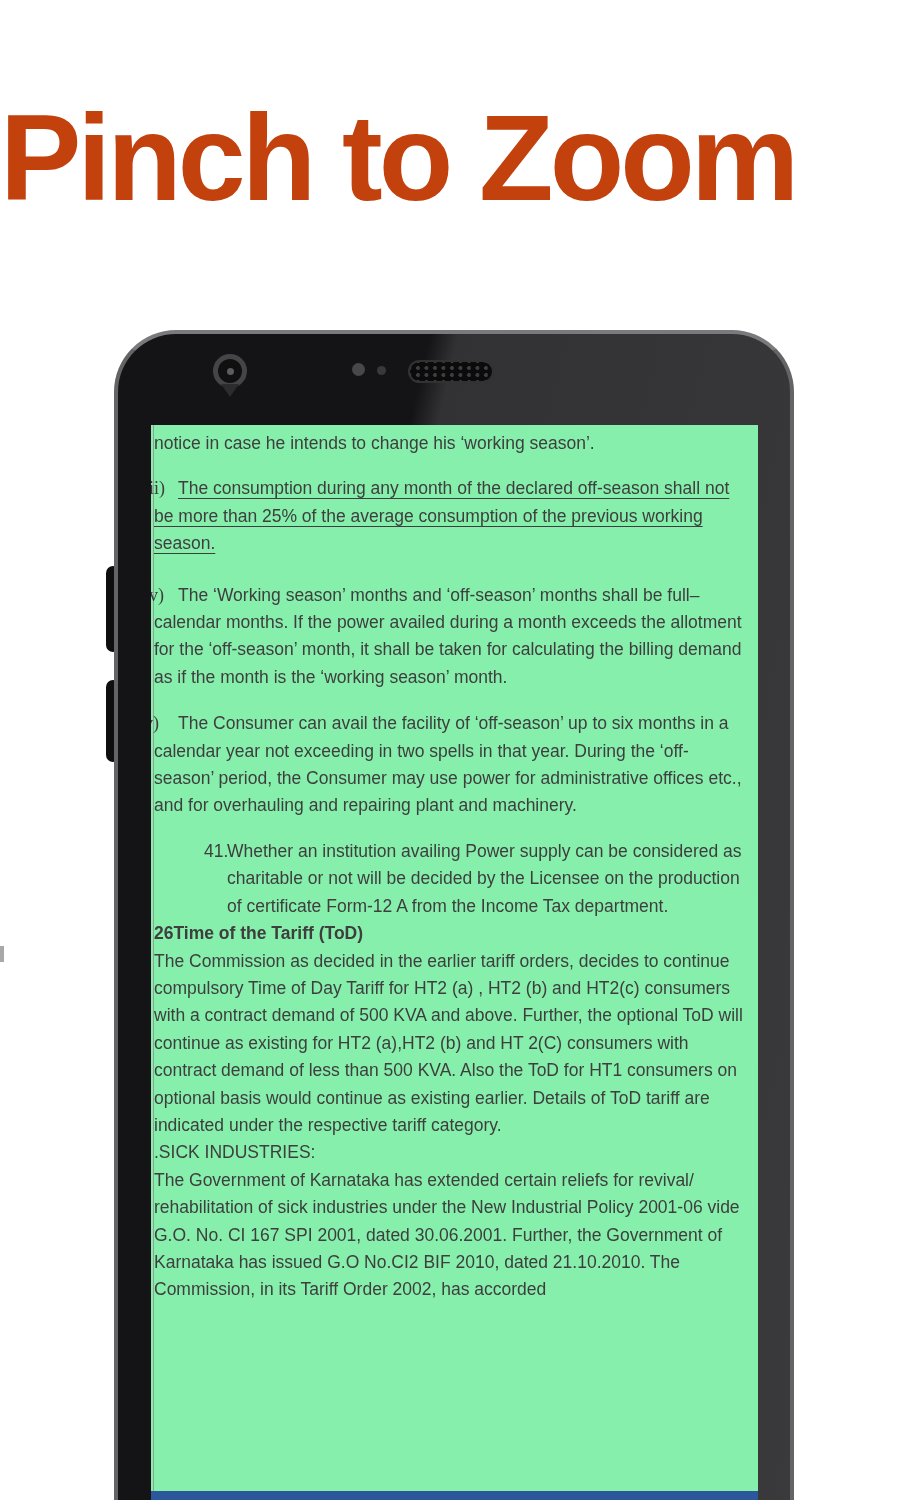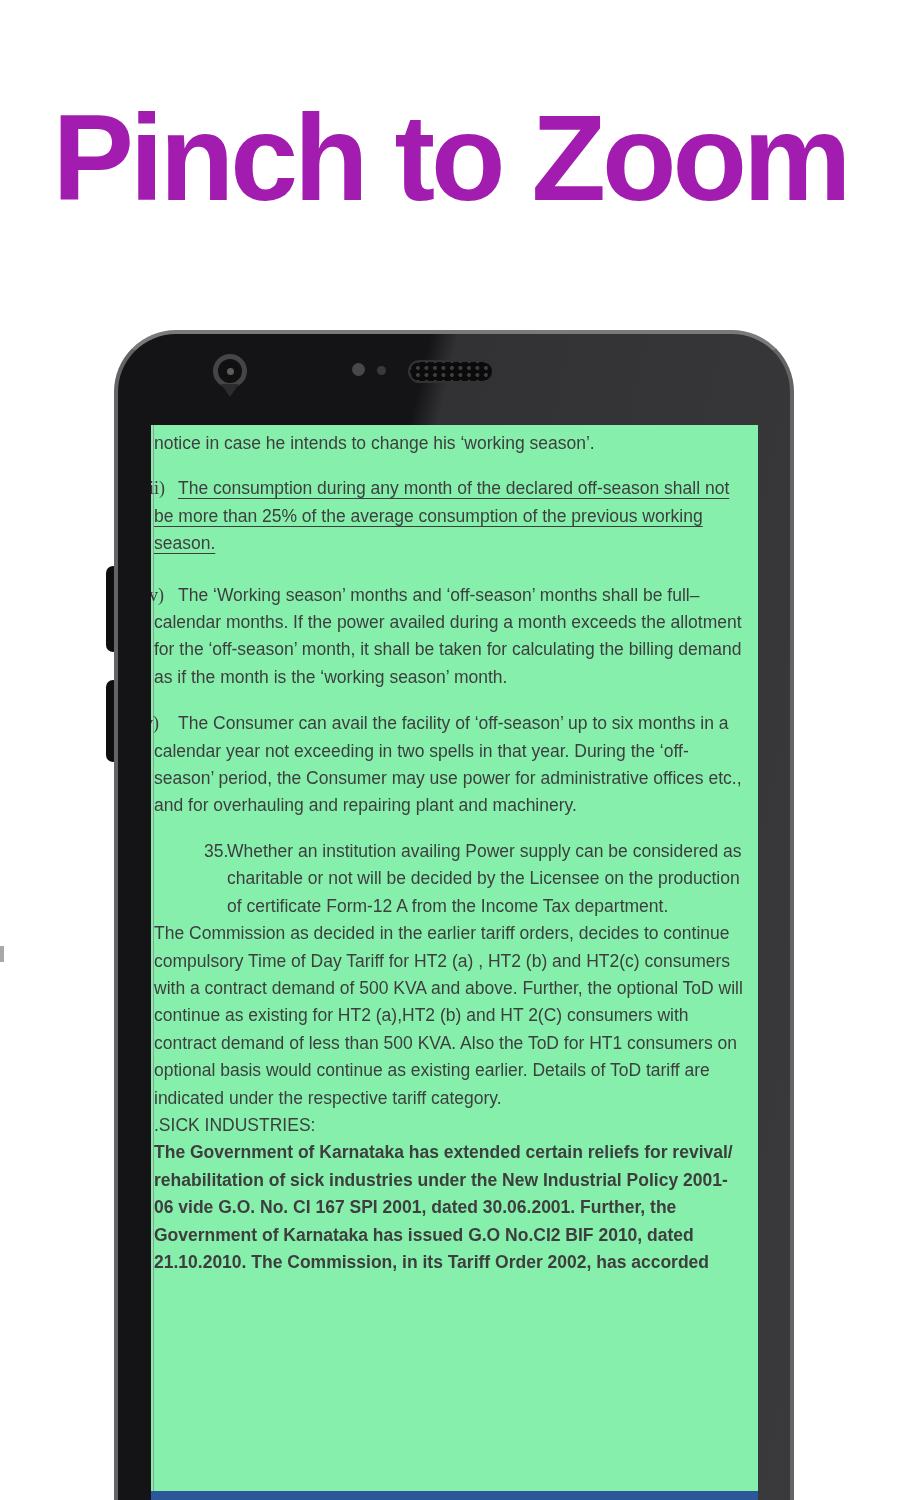--- a/index.html
+++ b/index.html
@@ -4,23 +4,22 @@
 <style>
   html,body{margin:0;padding:0;}
   body{
     width:900px;height:1500px;position:relative;overflow:hidden;
     background:#ffffff;
     font-family:"Liberation Sans", sans-serif;
   }
   
   .headline{
     position:absolute;top:97px;left:0;width:900px;
-    text-align:center;
     font-weight:bold;font-size:122px;line-height:122px;letter-spacing:-4px;
-    color:#a21caf;
+    color:#c2410c;
     white-space:nowrap;
   }
   
   .side-btn{position:absolute;left:106px;width:14px;background:#0e0e0f;border-radius:7px;}
   .side-btn.b1{top:566px;height:86px;}
   .side-btn.b2{top:680px;height:82px;}
   .edge-mark{position:absolute;left:0;top:946px;width:4px;height:16px;background:#a8a8a8;}
   .phone{
     position:absolute;left:114px;top:330px;width:680px;height:1200px;
     box-sizing:border-box;
@@ -73,21 +72,21 @@
   }
   .item.i3{margin-top:18px;}
   .item.i4{margin-top:24px;}
   .item.i5{margin-top:19px;}
   .item.i25{margin-top:18px;margin-left:73px;text-indent:-23px;}
   .item.i25 .num{width:23px;font-family:"Liberation Sans", sans-serif;font-size:17.5px;}
   .u{text-decoration:underline;text-underline-offset:4px;}
   .h26{margin:33px 0 0 32px;font-weight:bold;}
   .body-para{margin:16px 0 0 73px;}
   .hsick{margin:13px 0 0 -2px;font-weight:normal;}
-  .sick-para{margin:10px 0 0 73px;font-weight:bold;}
+  .sick-para{margin:10px 0 0 73px;}
   
   .toolbar{
     position:absolute;left:0;bottom:0;width:100%;height:57px;
     background:#2d579b;color:#ffffff;
     display:flex;align-items:center;
   }
   .filename{margin-left:17px;font-size:21px;flex:1;white-space:nowrap;}
   .page-indicator{
     font-size:21px;font-weight:bold;
     border-bottom:2px solid rgba(255,255,255,0.55);
@@ -119,22 +118,23 @@
 <div class="screen">
   <div class="doc">
     <p class="intro">notice in case he intends to change his ‘working season’.</p>
 
     <p class="item i3"><span class="num">iii)</span><span class="u">The consumption during any month of the declared off-season shall not be more than 25% of the average consumption of the previous working season.</span></p>
 
     <p class="item i4"><span class="num">iv)</span><span>The ‘Working season’ months and ‘off-season’ months shall be full– calendar months. If the power availed during a month exceeds the allotment for the ‘off-season’ month, it shall be taken for calculating the billing demand as if the month is the ‘working season’ month.</span></p>
 
     <p class="item i5"><span class="num">v)</span><span>The Consumer can avail the facility of ‘off-season’ up to six months  in a calendar year not exceeding in two spells in that year. During  the ‘off-season’ period, the Consumer may use power for administrative offices etc., and for overhauling and repairing plant and machinery.</span></p>
 
-    <p class="item i25"><span class="num">35.</span><span>Whether an institution availing Power supply can be considered as charitable or not will be decided by the Licensee on  the production of certificate Form-12 A from the Income Tax department.</span></p>
+    <p class="item i25"><span class="num">41.</span><span>Whether an institution availing Power supply can be considered as charitable or not will be decided by the Licensee on  the production of certificate Form-12 A from the Income Tax department.</span></p>
 
+    <p class="h26">26Time of the Tariff (ToD)</p>
     <p class="body-para">The Commission as decided in the earlier tariff orders, decides to continue compulsory Time of Day Tariff for HT2 (a) , HT2 (b) and HT2(c) consumers with a contract demand of 500 KVA and above. Further,  the optional ToD will continue as existing for HT2 (a),HT2 (b) and HT 2(C) consumers with contract demand of less than 500 KVA. Also the ToD for HT1 consumers on optional basis would continue as existing earlier. Details of ToD tariff are indicated under the respective tariff category.</p>
 
     <p class="hsick">.SICK INDUSTRIES:</p>
     <p class="sick-para">The Government of Karnataka has extended certain reliefs for revival/ rehabilitation of sick industries under the New Industrial Policy 2001-06 vide G.O. No. CI 167 SPI 2001, dated 30.06.2001. Further, the Government of Karnataka has issued G.O No.CI2 BIF 2010, dated 21.10.2010. The Commission, in its Tariff Order 2002, has accorded</p>
   </div>
 
   <div class="toolbar">
     <span class="filename">ELECTRICITY-TARIFF-2018.docx</span>
     <span class="page-indicator">5 / 43</span>
     <span class="kebab">

